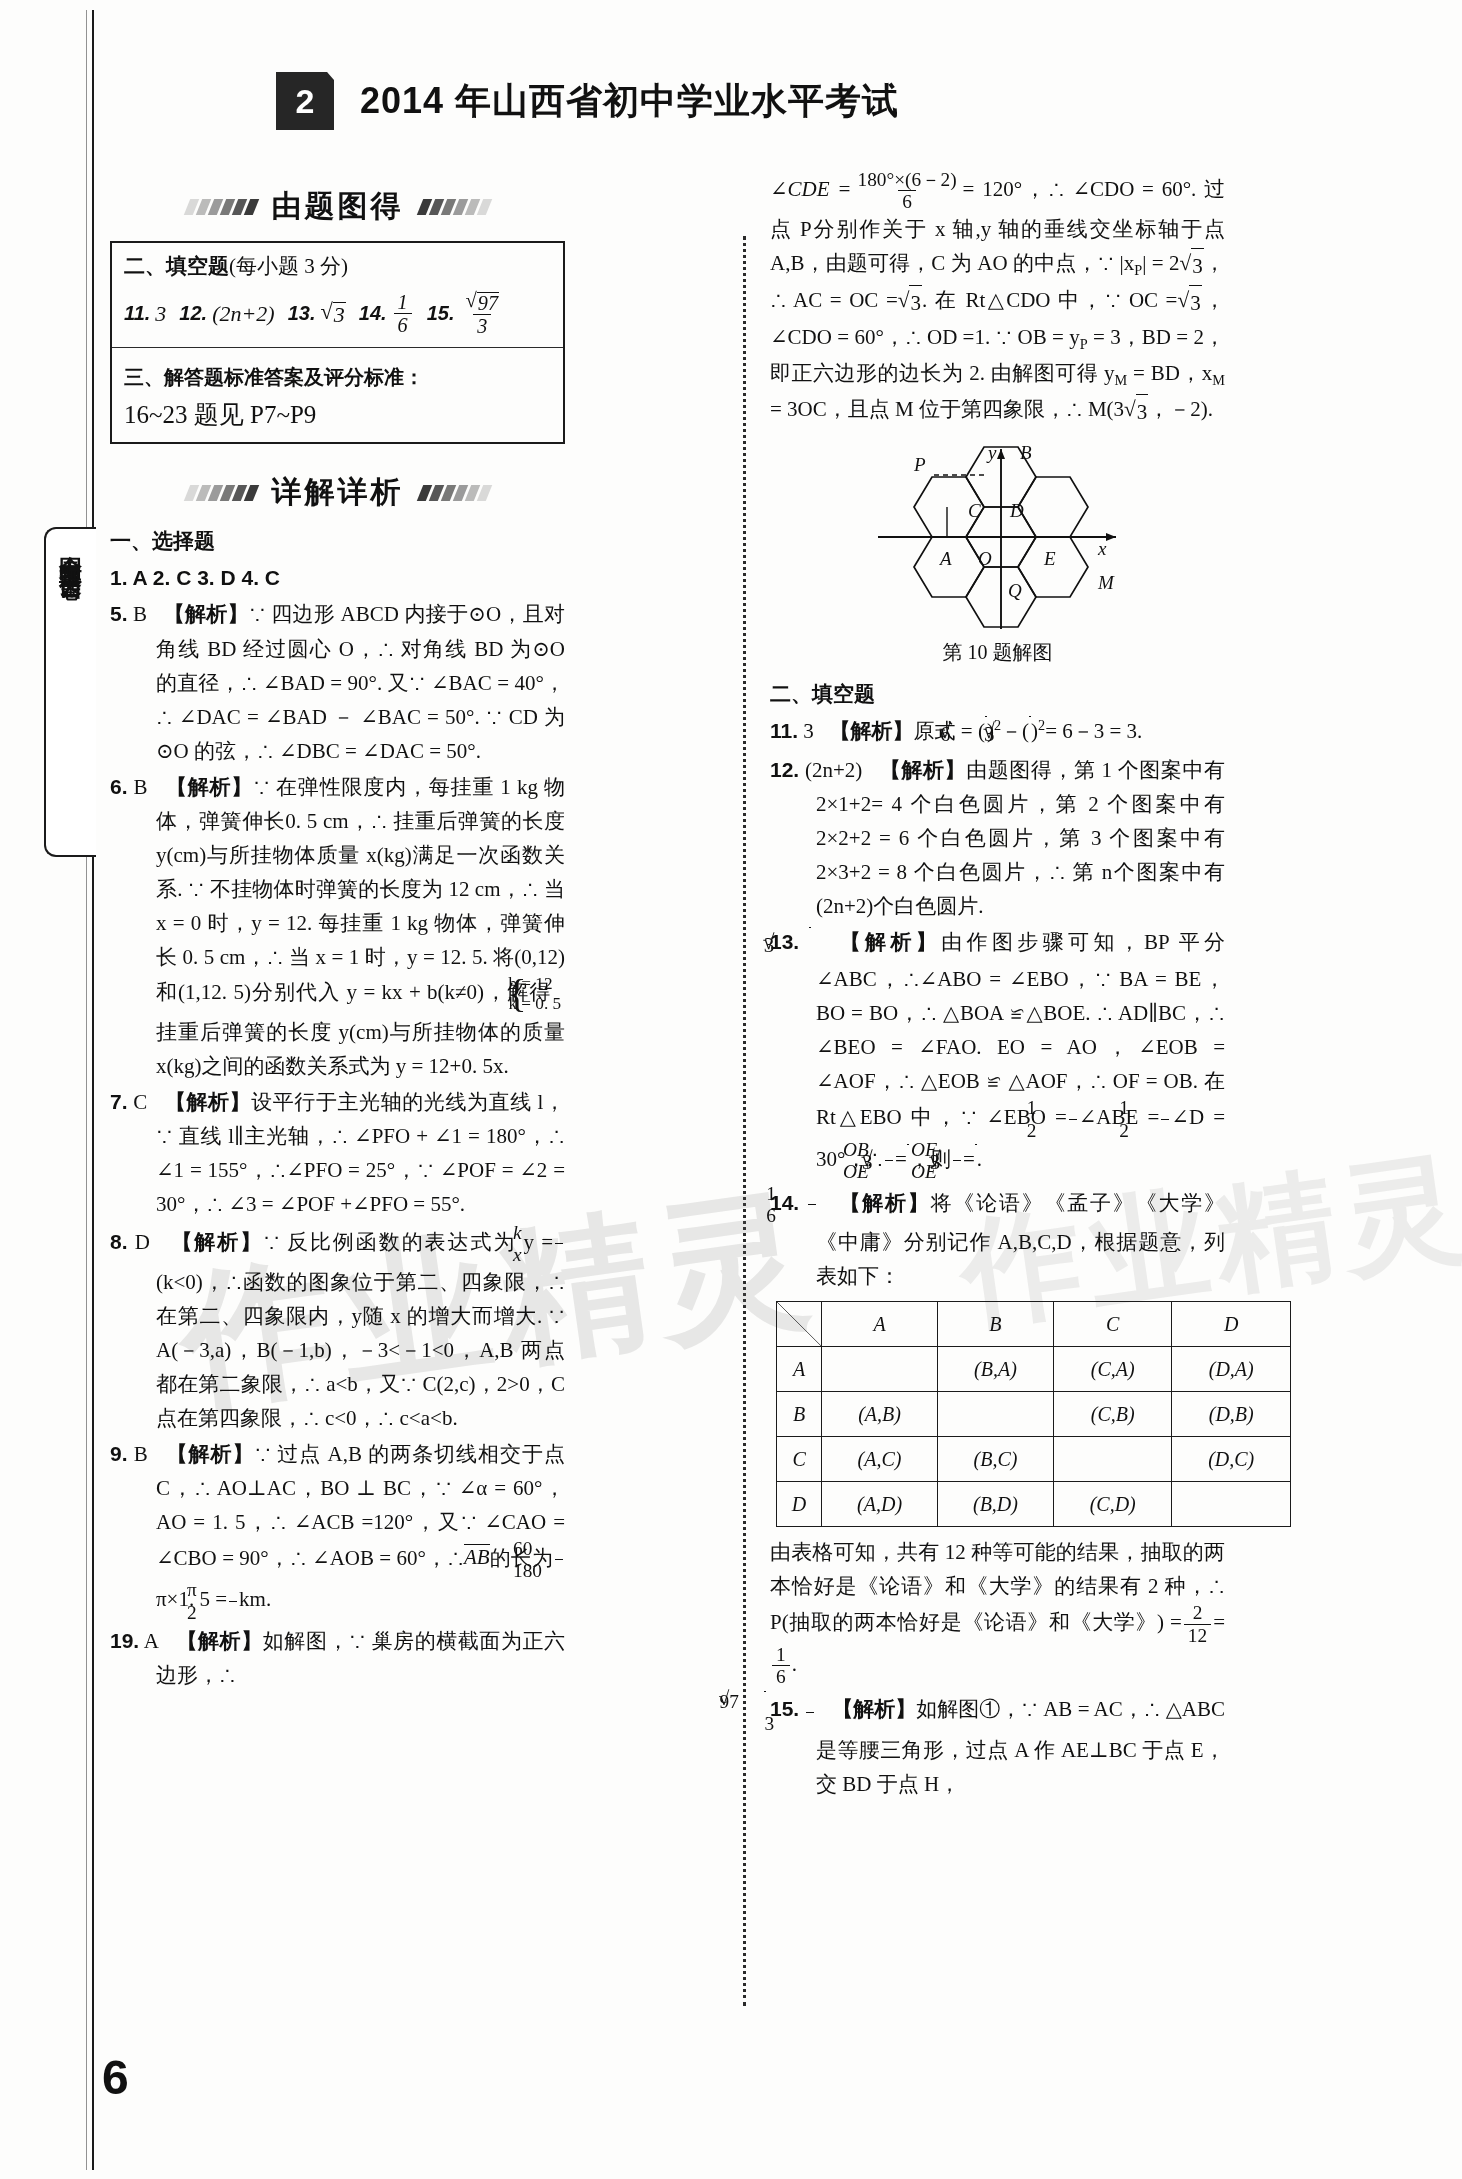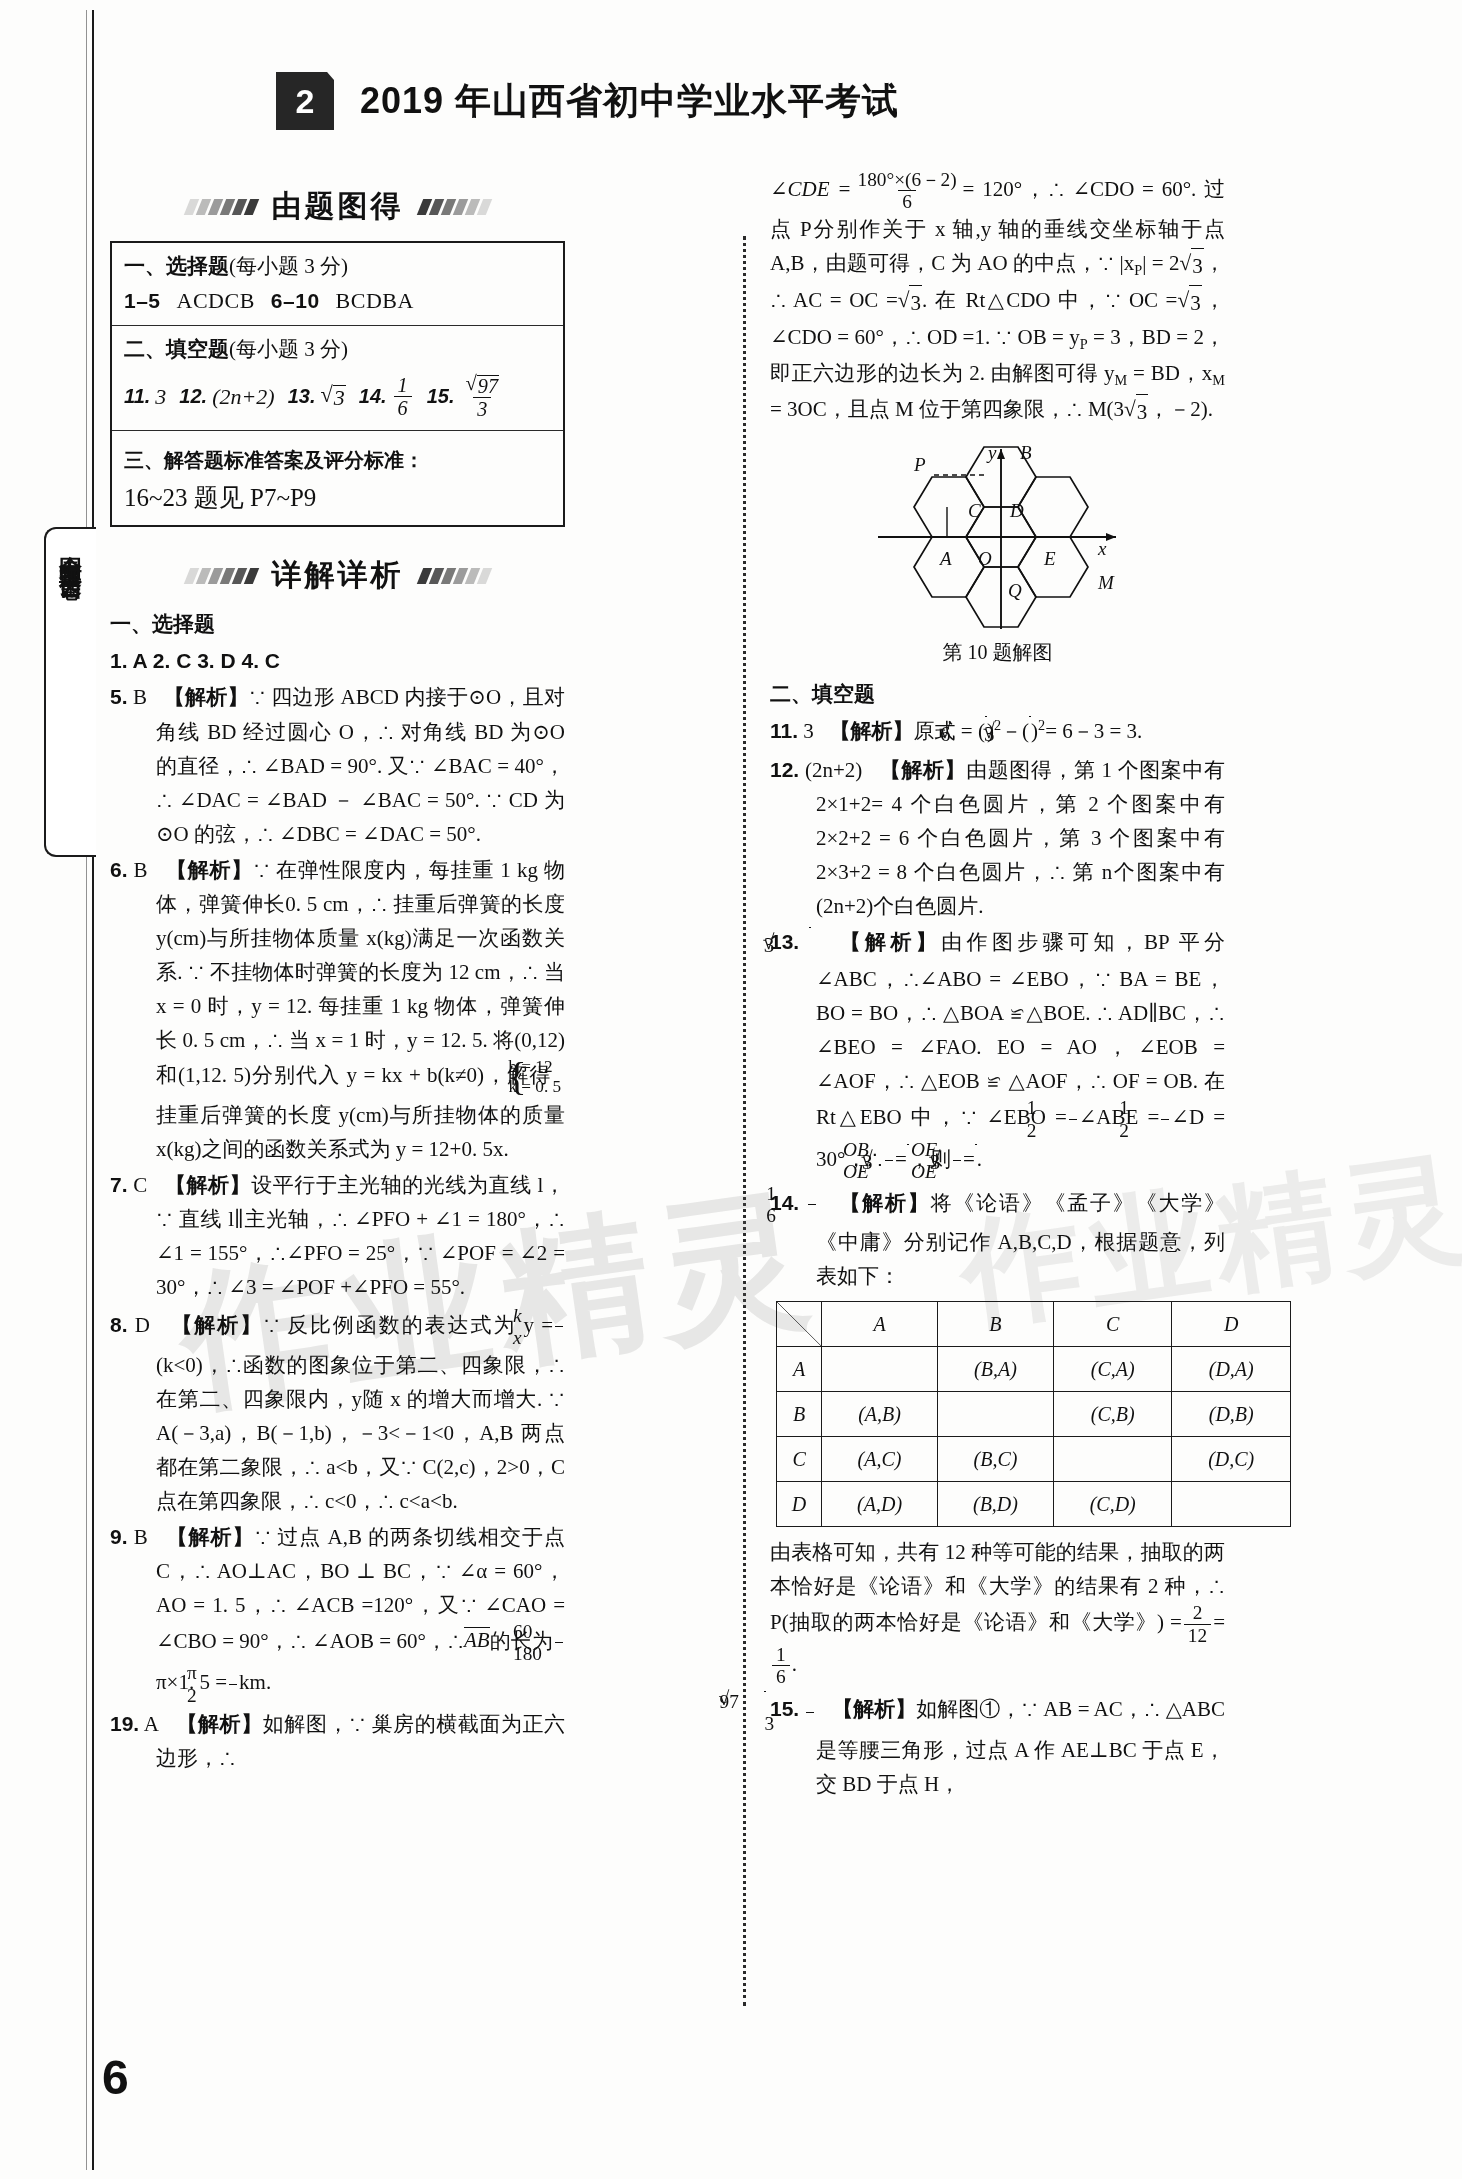--- a/index.html
+++ b/index.html
@@ -169,21 +169,21 @@
   <div class="frame-left2"></div>
   <div class="frame-left"></div>
 
   <div class="side-tab">
     <div class="t1">全国中考真题</div>
     <div class="t2">山西卷</div>
   </div>
 
   <div class="hdr">
     <div class="badge">2</div>
-    <div class="ttl">2019 年山西省初中学业水平考试</div>
+    <div class="ttl">2014 年山西省初中学业水平考试</div>
   </div>
 
   <div class="col-divider"></div>
 
   <div class="wm">作业精灵</div>
   <div class="wm2">作业精灵</div>
 
   <div class="pgnum">6</div>
 
   <div class="col col-l">
@@ -202,28 +202,20 @@
           <i></i>
           <i></i>
           <i></i>
           <i></i>
           <i></i>
           <i></i>
         </span>
     </div>
 
     <div class="qbox">
-      <div class="qrow">
-        <div class="qhead">
-          <span>一、选择题</span><span class="thin">(每小题 3 分)</span>
-        </div>
-        <div class="qans">
-          <b>1–5</b><span class="sp"></span><span>ACDCB</span><span class="sp"></span><b>6–10</b><span class="sp"></span><span>BCDBA</span>
-        </div>
-      </div>
 
       <div class="qrow">
         <div class="qhead">
           <span>二、填空题</span><span class="thin">(每小题 3 分)</span>
         </div>
         <div class="blanks">
           <span class="it">
             <span class="num">11.</span>
             <span>3</span>
           </span>

